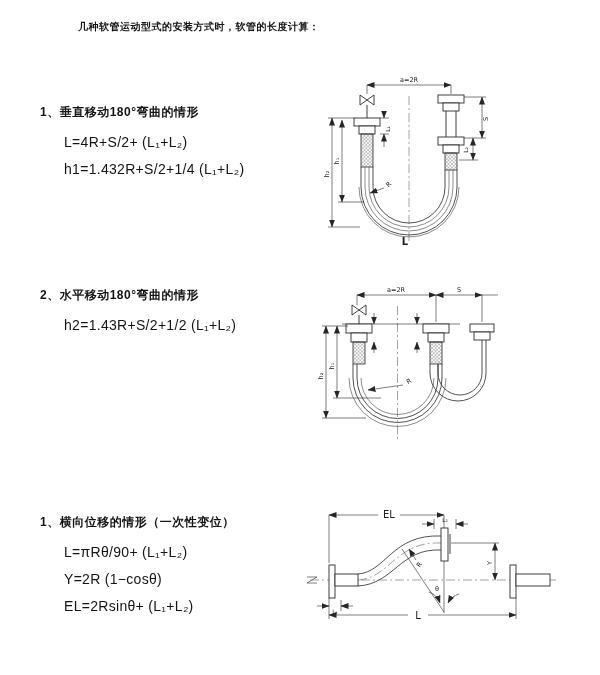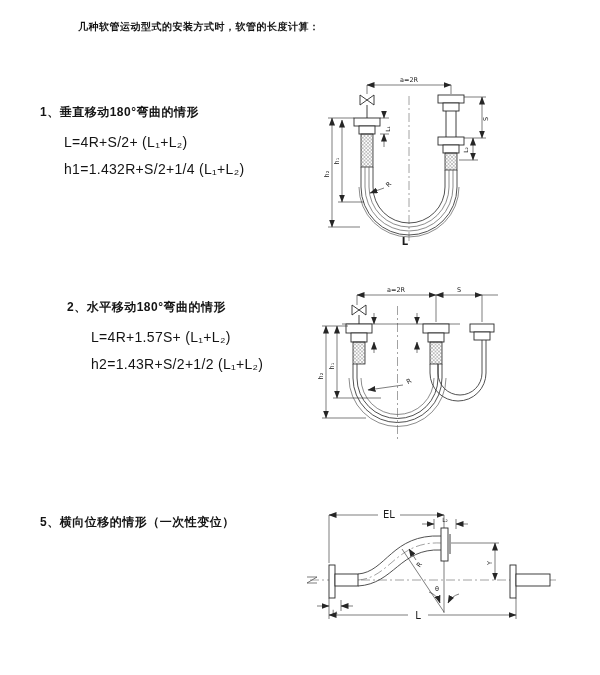--- a/index.html
+++ b/index.html
@@ -9,21 +9,21 @@
     font-family:"Liberation Sans","DejaVu Sans",sans-serif;
     color:#141414;
     position:relative;
     overflow:hidden;
   }
   .title {
     position:absolute; left:30px; top:20px;
     font-size:10px; font-weight:bold; letter-spacing:0.5px;margin-left:48px;
   }
   .section { position:absolute; left:40px; }
-  #s1 { top:104px; } #s2 { top:299px;margin-left:27px; } #s3 { top:514px; }
+  #s1 { top:104px; } #s2 { top:287px; } #s3 { top:514px; }
   .heading { font-size:12px; font-weight:bold; letter-spacing:0.5px; }
   .formulas { margin:8px 0 0 24px; font-size:14px; line-height:27px; letter-spacing:0.3px; }
   svg.diag { position:absolute; }
   #d1 { left:312px; top:66px; }
   #d2 { left:306px; top:278px; }
   #d3 { left:298px; top:503px; }
   svg text { font-family:"DejaVu Sans",sans-serif; fill:#1c1c1c; }
   .lbl  { font-size:6.5px; }
   .lblS { font-size:5.8px; }
   .lblBig { font-size:10px; }
@@ -43,27 +43,31 @@
   <div class="heading">1、垂直移动180°弯曲的情形</div>
   <div class="formulas">
     <div>L=4R+S/2+ (L₁+L₂)</div>
     <div>h1=1.432R+S/2+1/4 (L₁+L₂)</div>
   </div>
 </div>
 
 <div class="section" id="s2">
   <div class="heading">2、水平移动180°弯曲的情形</div>
   <div class="formulas">
-    <div>L=4R+1.57S+ (L₁+L₂)</div>
     <div>h2=1.43R+S/2+1/2 (L₁+L₂)</div>
   </div>
 </div>
 
 <div class="section" id="s3">
-  <div class="heading">5、横向位移的情形（一次性变位）</div>
+  <div class="heading">1、横向位移的情形（一次性变位）</div>
+  <div class="formulas">
+    <div>L=πRθ/90+ (L₁+L₂)</div>
+    <div>Y=2R (1−cosθ)</div>
+    <div>EL=2Rsinθ+ (L₁+L₂)</div>
+  </div>
 </div>
 
 <svg id="d1" class="diag" width="200" height="188" viewBox="0 0 200 188">
   <defs>
     <marker id="ar1" markerWidth="8" markerHeight="6" refX="7.5" refY="3" orient="auto-start-reverse" markerUnits="userSpaceOnUse">
       <path d="M0,0 L8,3 L0,6 Z" fill="#262626"></path>
     </marker>
     <pattern id="br1" width="3.5" height="3.5" patternUnits="userSpaceOnUse">
       <path d="M0,3.5 L3.5,0 M0,0 L3.5,3.5" stroke="#8a8a8a" stroke-width="0.5"></path>
     </pattern>

